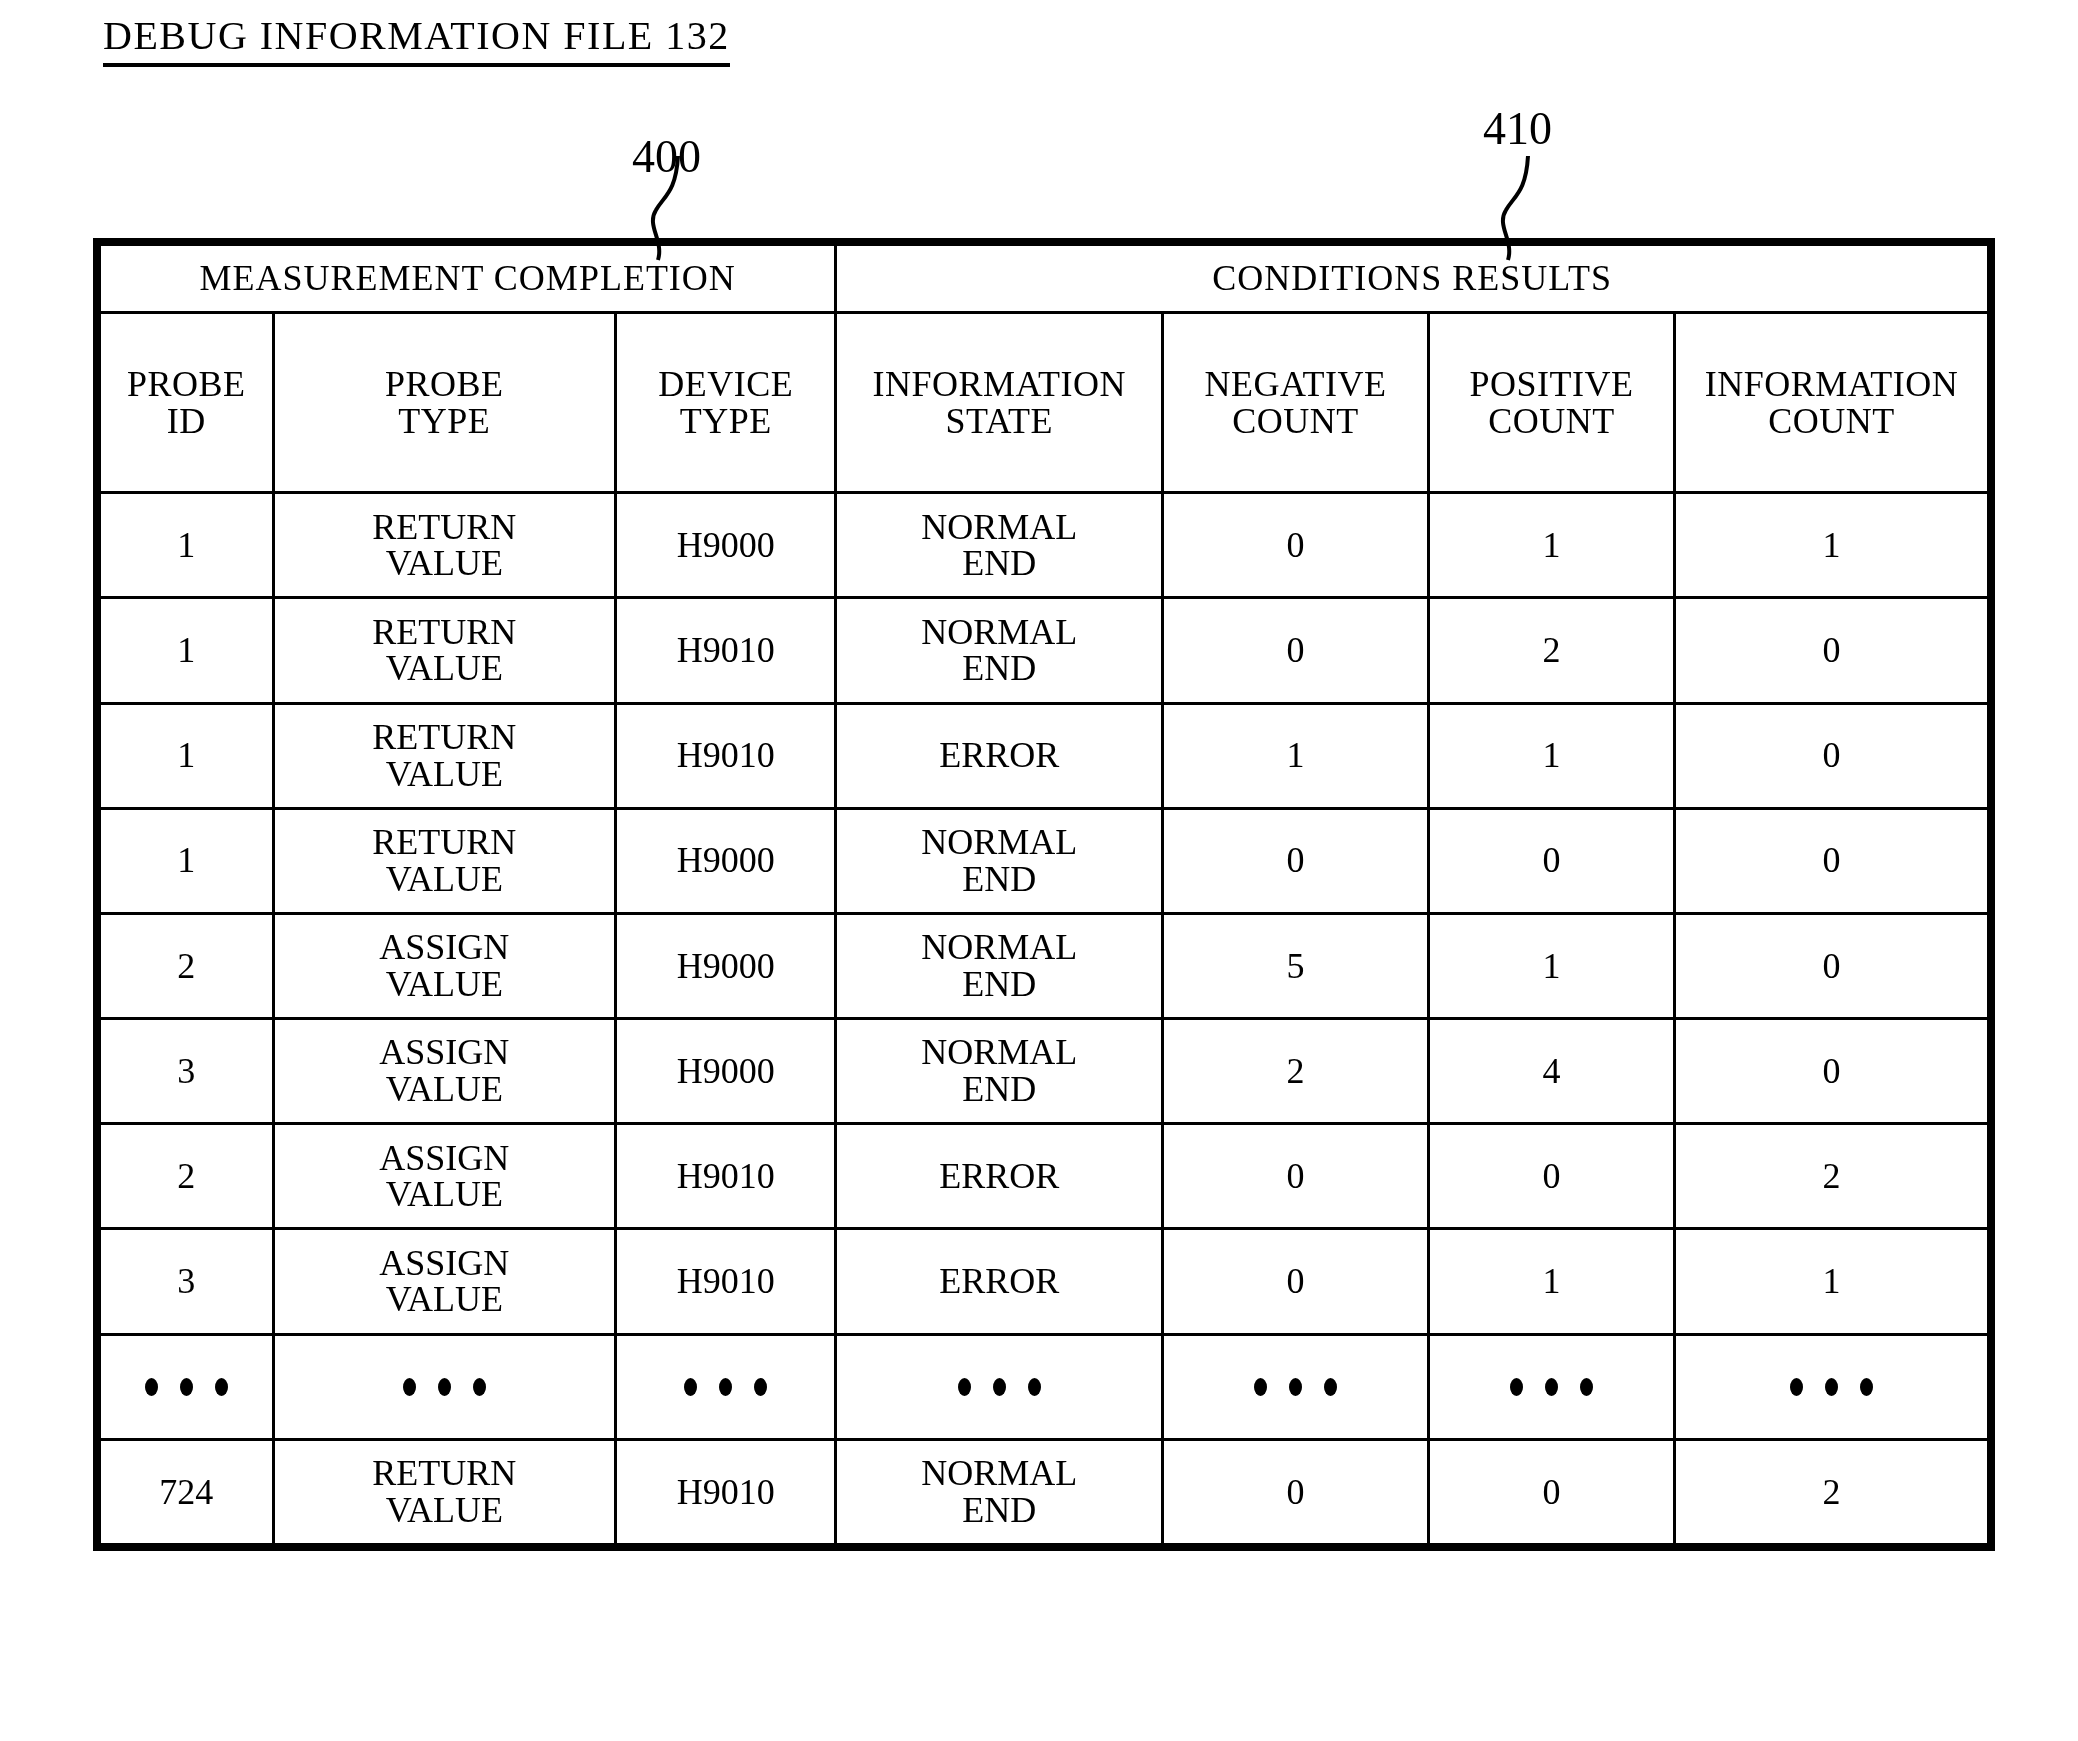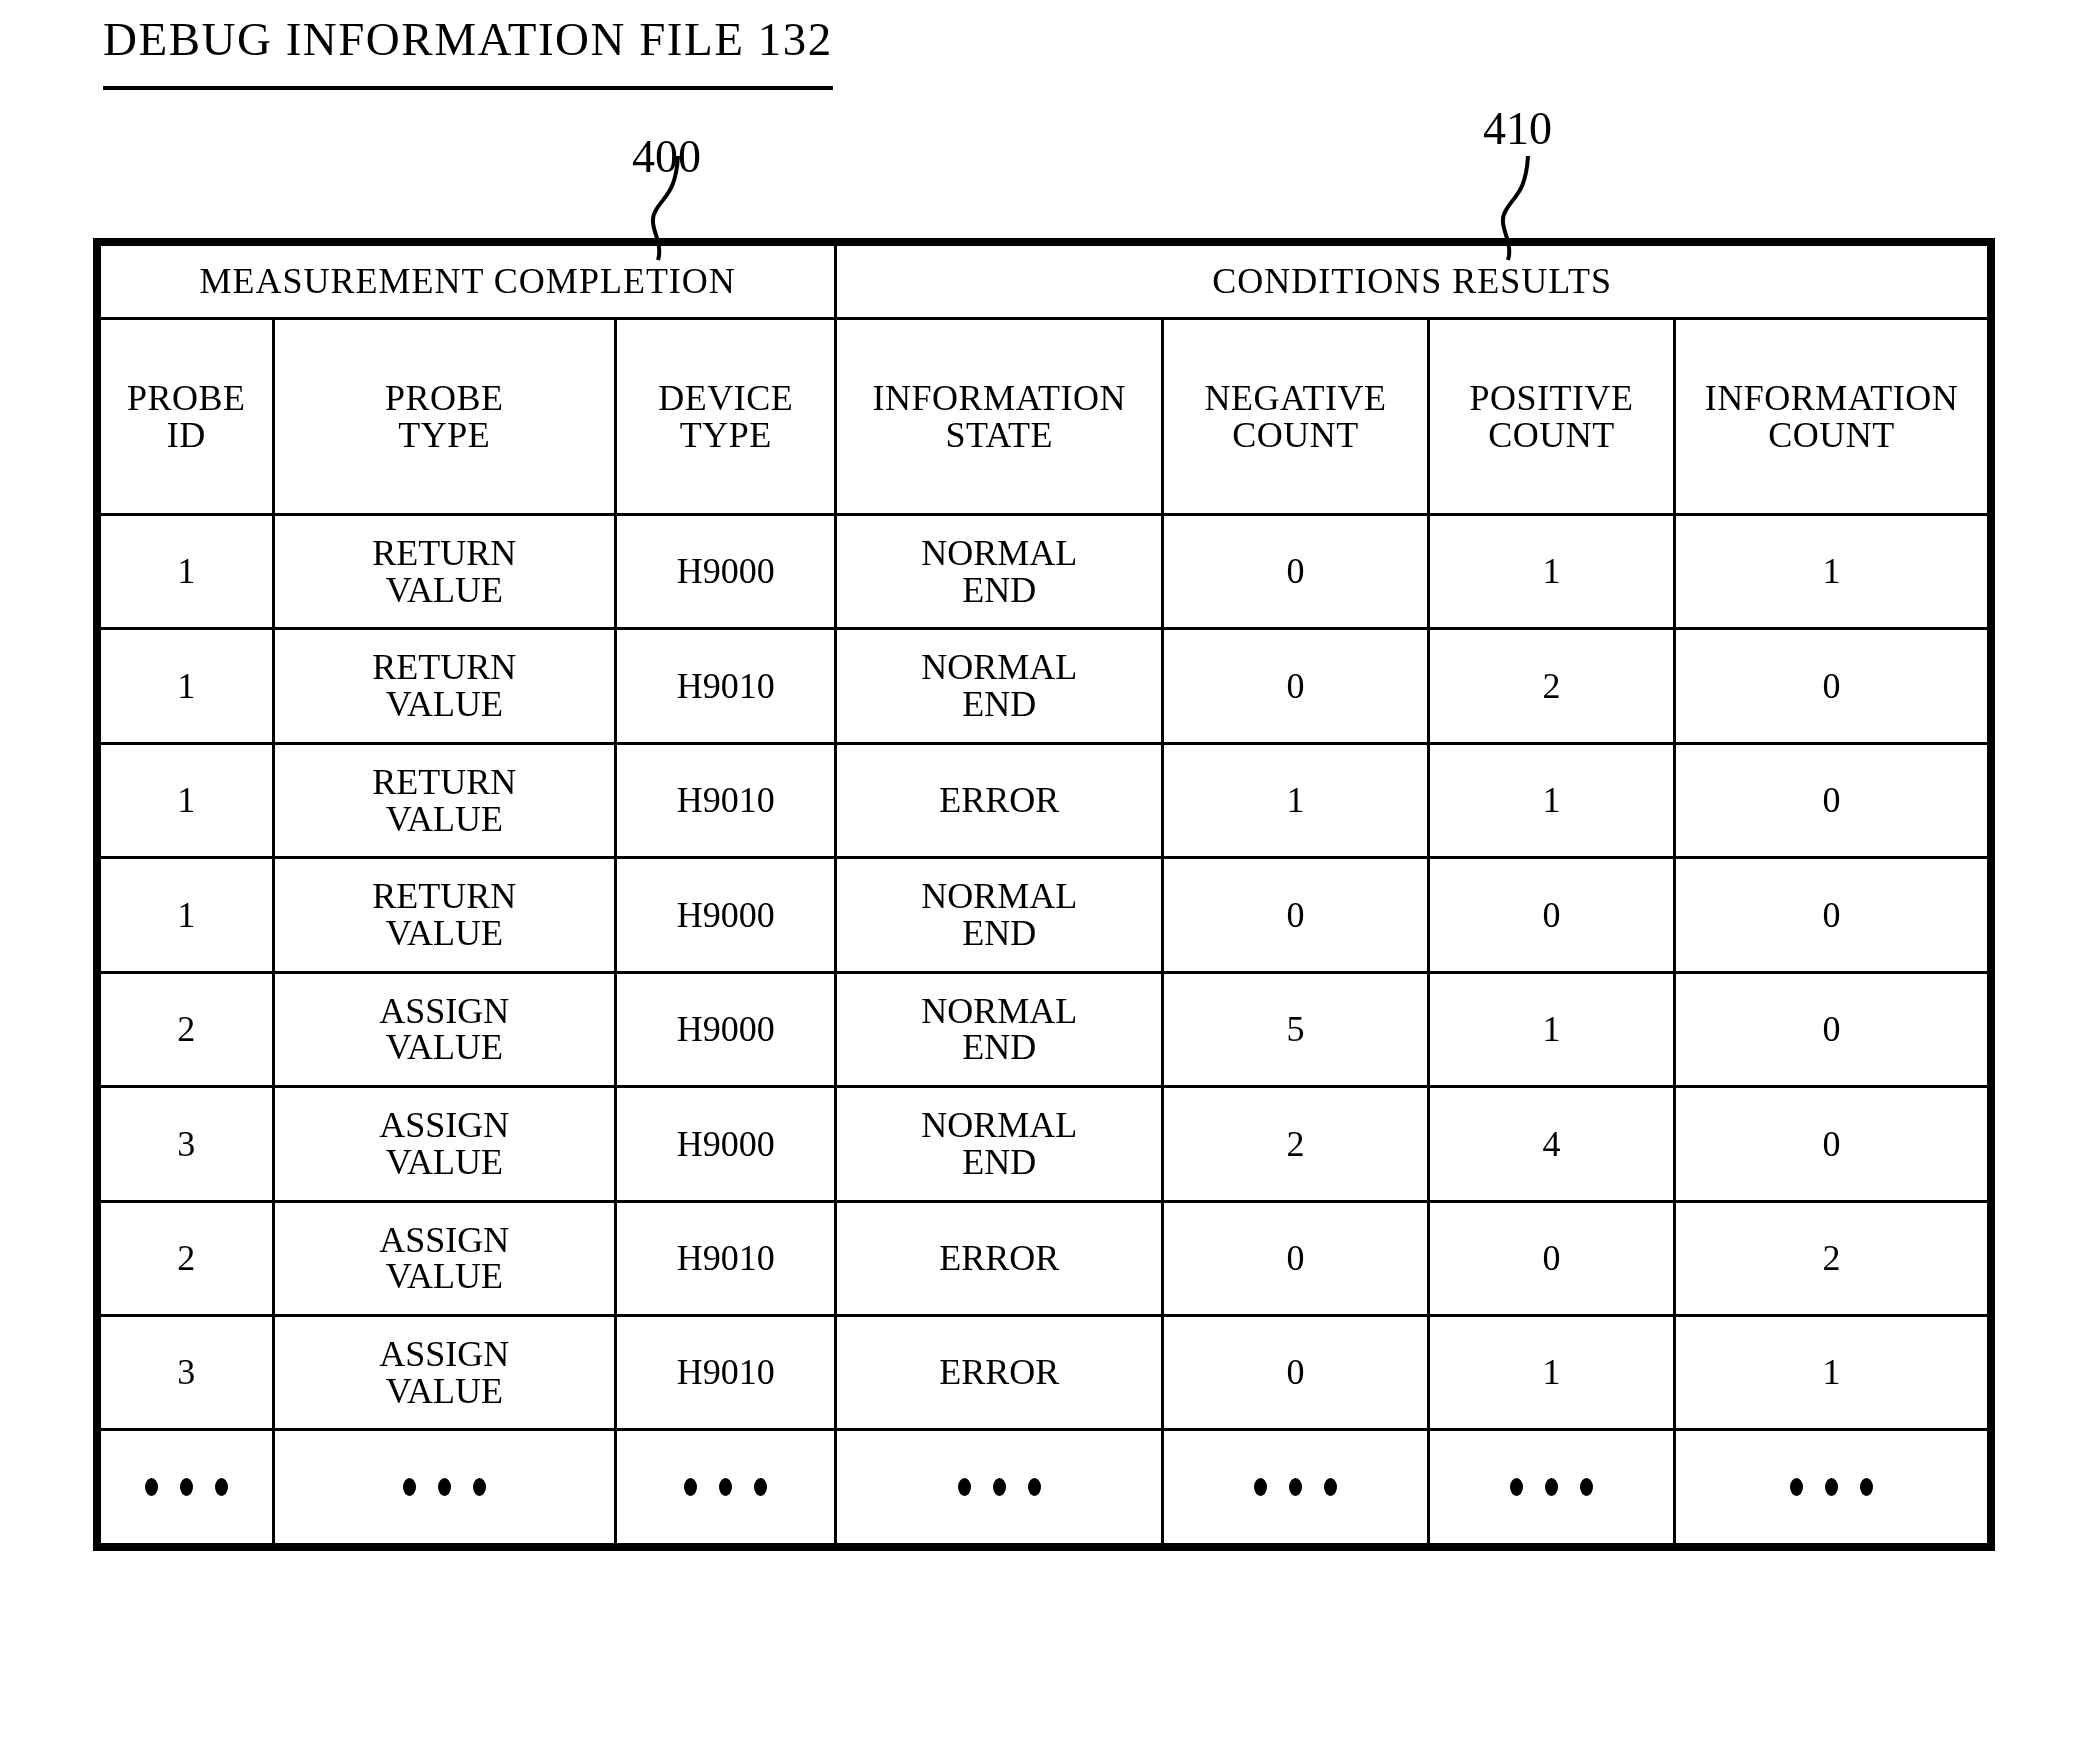--- a/index.html
+++ b/index.html
@@ -8,25 +8,25 @@
     font-family:"Liberation Serif", "DejaVu Serif", serif;
     color:#000000;
     position:relative;
     overflow:hidden;
   }
 
   
   #fig-title {
     position:absolute;
     left:103px; top:12px;
-    font-size:47px;
+    font-size:40px;
     letter-spacing:1.5px;
     white-space:nowrap;
     border-bottom:4px solid #000;
-    padding-bottom:20px;
+    padding-bottom:4px;
   }
 
   
   .callout {
     position:absolute;
     font-size:46px;
     white-space:nowrap;
   }
   #callout-400 { left:632px; top:102px;margin-top:28px; }
   #callout-410 { left:1483px; top:102px; }
@@ -374,15 +374,34 @@
             </div>
           </td>
           <td class="dots no-right">
             <div class="dot-row">
               <span class="dot"></span>
               <span class="dot"></span>
               <span class="dot"></span>
             </div>
           </td>
         </tr>
+        <tr>
+          <td class="data no-left no-bot">724</td>
+          <td class="data data-two no-bot">
+            <div class="two-line">
+              <span>RETURN</span>
+              <span>VALUE</span>
+            </div>
+          </td>
+          <td class="data no-bot">H9010</td>
+          <td class="data data-two no-bot">
+            <div class="two-line">
+              <span>NORMAL</span>
+              <span>END</span>
+            </div>
+          </td>
+          <td class="data no-bot">0</td>
+          <td class="data no-bot">0</td>
+          <td class="data no-right no-bot">2</td>
+        </tr>
       </tbody>
   </table>
 </div>
 
 </body></html>

